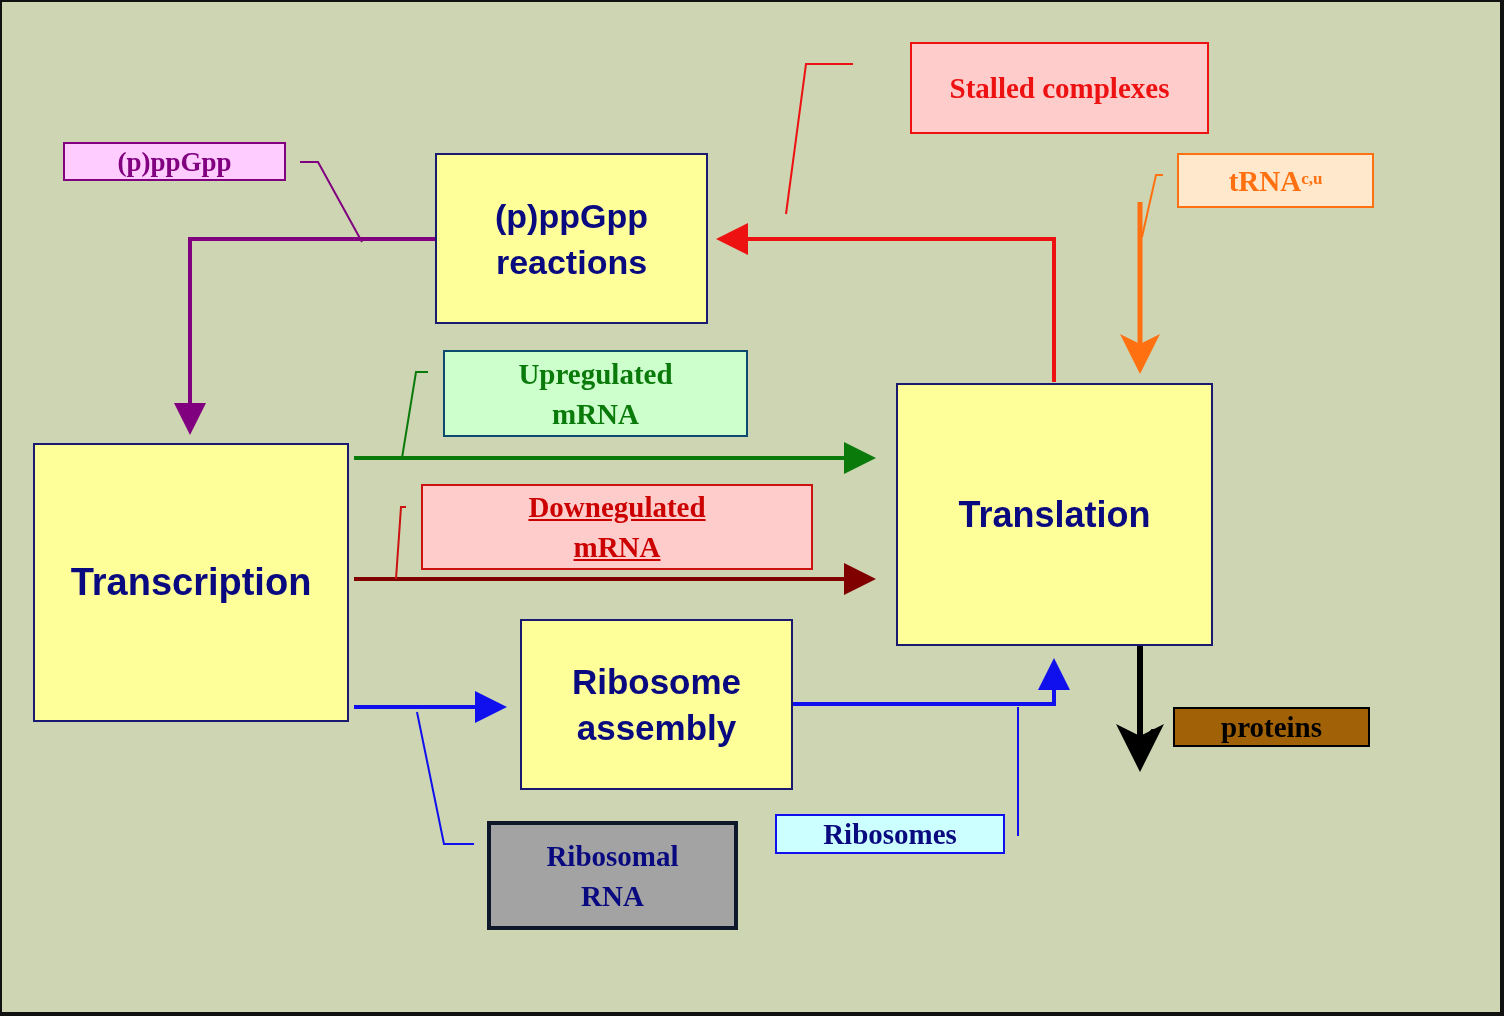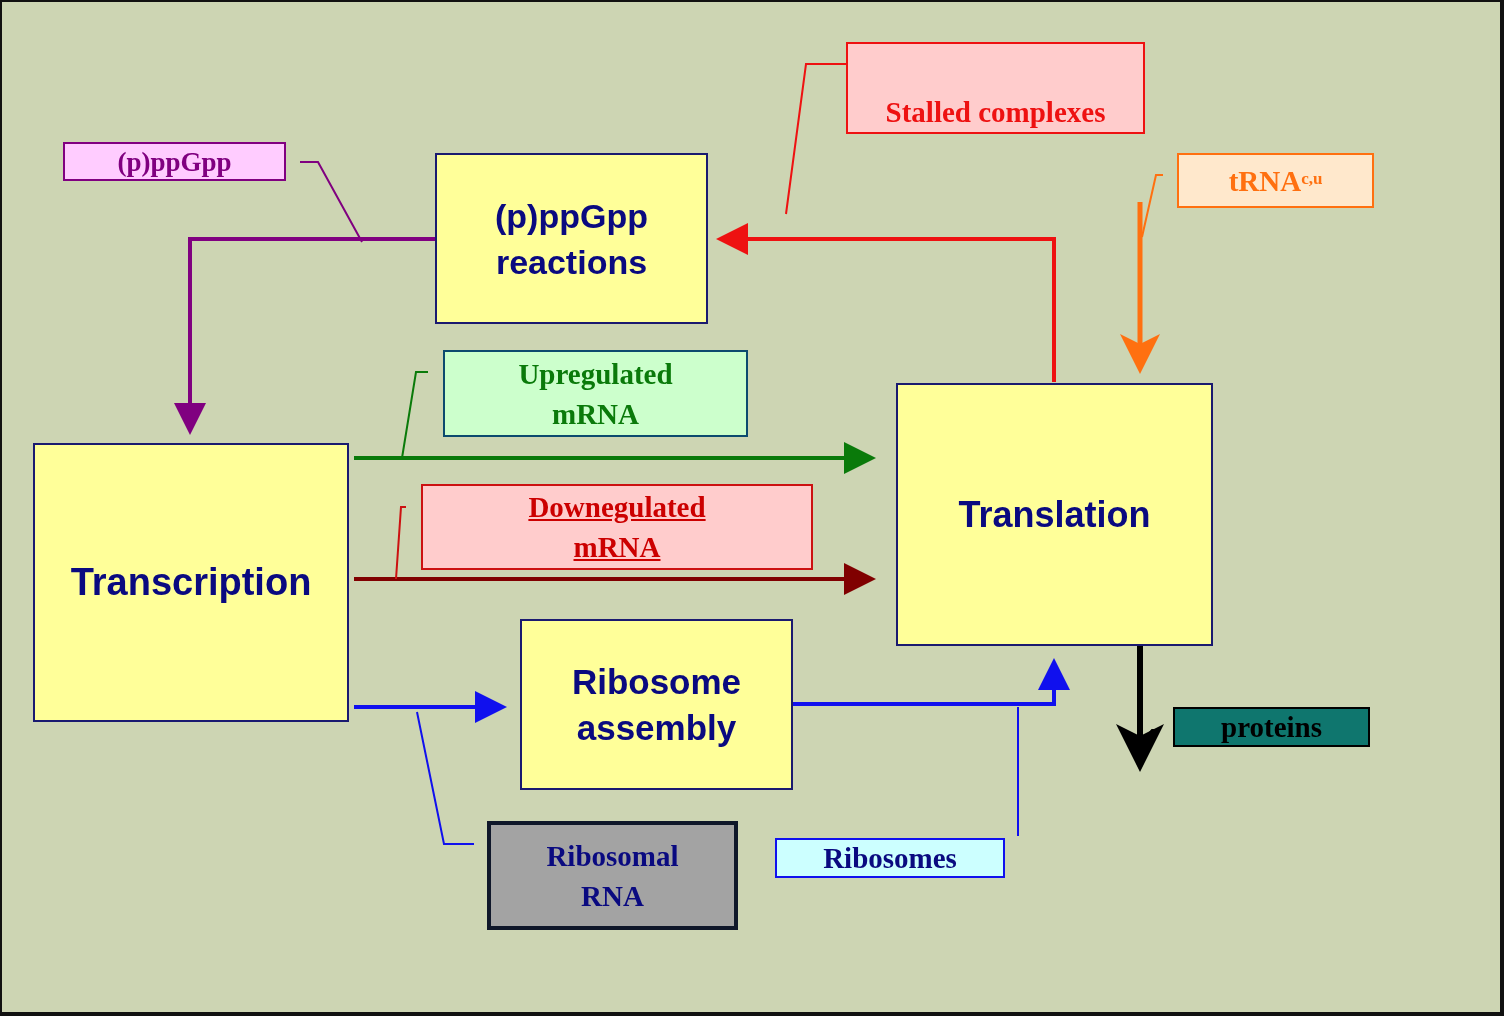--- a/index.html
+++ b/index.html
@@ -81,21 +81,21 @@
   </div>
 
   <div class="box proc" style="left:894px;top:381px;width:317px;height:263px;font-size:36px;">
     <div>Translation</div>
   </div>
 
   <div class="box lbl" style="left:61px;top:140px;width:223px;height:39px;background:#ffccff;border:2px solid #800080;color:#800080;font-size:27px;">
     <div>(p)ppGpp</div>
   </div>
 
-  <div class="box lbl" style="left:844px;top:40px;width:299px;height:92px;background:#ffcccc;border:2px solid #ee1111;color:#ee1111;justify-content:flex-end;">
+  <div class="box lbl" style="left:908px;top:40px;width:299px;height:92px;background:#ffcccc;border:2px solid #ee1111;color:#ee1111;">
     <div>Stalled complexes</div>
   </div>
 
   <div class="box lbl" style="left:1175px;top:151px;width:197px;height:55px;background:#ffe8cc;border:2px solid #ff7010;color:#ff7010;">
     <div><span>tRNA</span><sup>c,u</sup></div>
   </div>
 
   <div class="box lbl" style="left:441px;top:348px;width:305px;height:87px;background:#ccffcc;border:2px solid #0c4a6e;color:#0a7a0a;">
     <div>Upregulated</div>
     <div>mRNA</div>
@@ -104,21 +104,21 @@
   <div class="box lbl" style="left:419px;top:482px;width:392px;height:86px;background:#ffcccc;border:2px solid #cc1111;color:#cc0000;text-decoration:underline;">
     <div>Downegulated</div>
     <div>mRNA</div>
   </div>
 
   <div class="box lbl" style="left:485px;top:819px;width:251px;height:109px;background:#a3a3a3;border:4px solid #0f172a;color:#0a0a80;">
     <div>Ribosomal</div>
     <div>RNA</div>
   </div>
 
-  <div class="box lbl" style="left:773px;top:812px;width:230px;height:40px;background:#ccffff;border:2px solid #1010ee;color:#0a0a80;margin-top:24px;">
+  <div class="box lbl" style="left:773px;top:812px;width:230px;height:40px;background:#ccffff;border:2px solid #1010ee;color:#0a0a80;">
     <div>Ribosomes</div>
   </div>
 
-  <div class="box lbl" style="left:1171px;top:705px;width:197px;height:40px;background:#0f766e;border:2px solid #000;color:#000;">
+  <div class="box lbl" style="left:1171px;top:705px;width:197px;height:40px;background:#a16207;border:2px solid #000;color:#000;">
     <div>proteins</div>
   </div>
 
 </div>
 
 </body></html>

